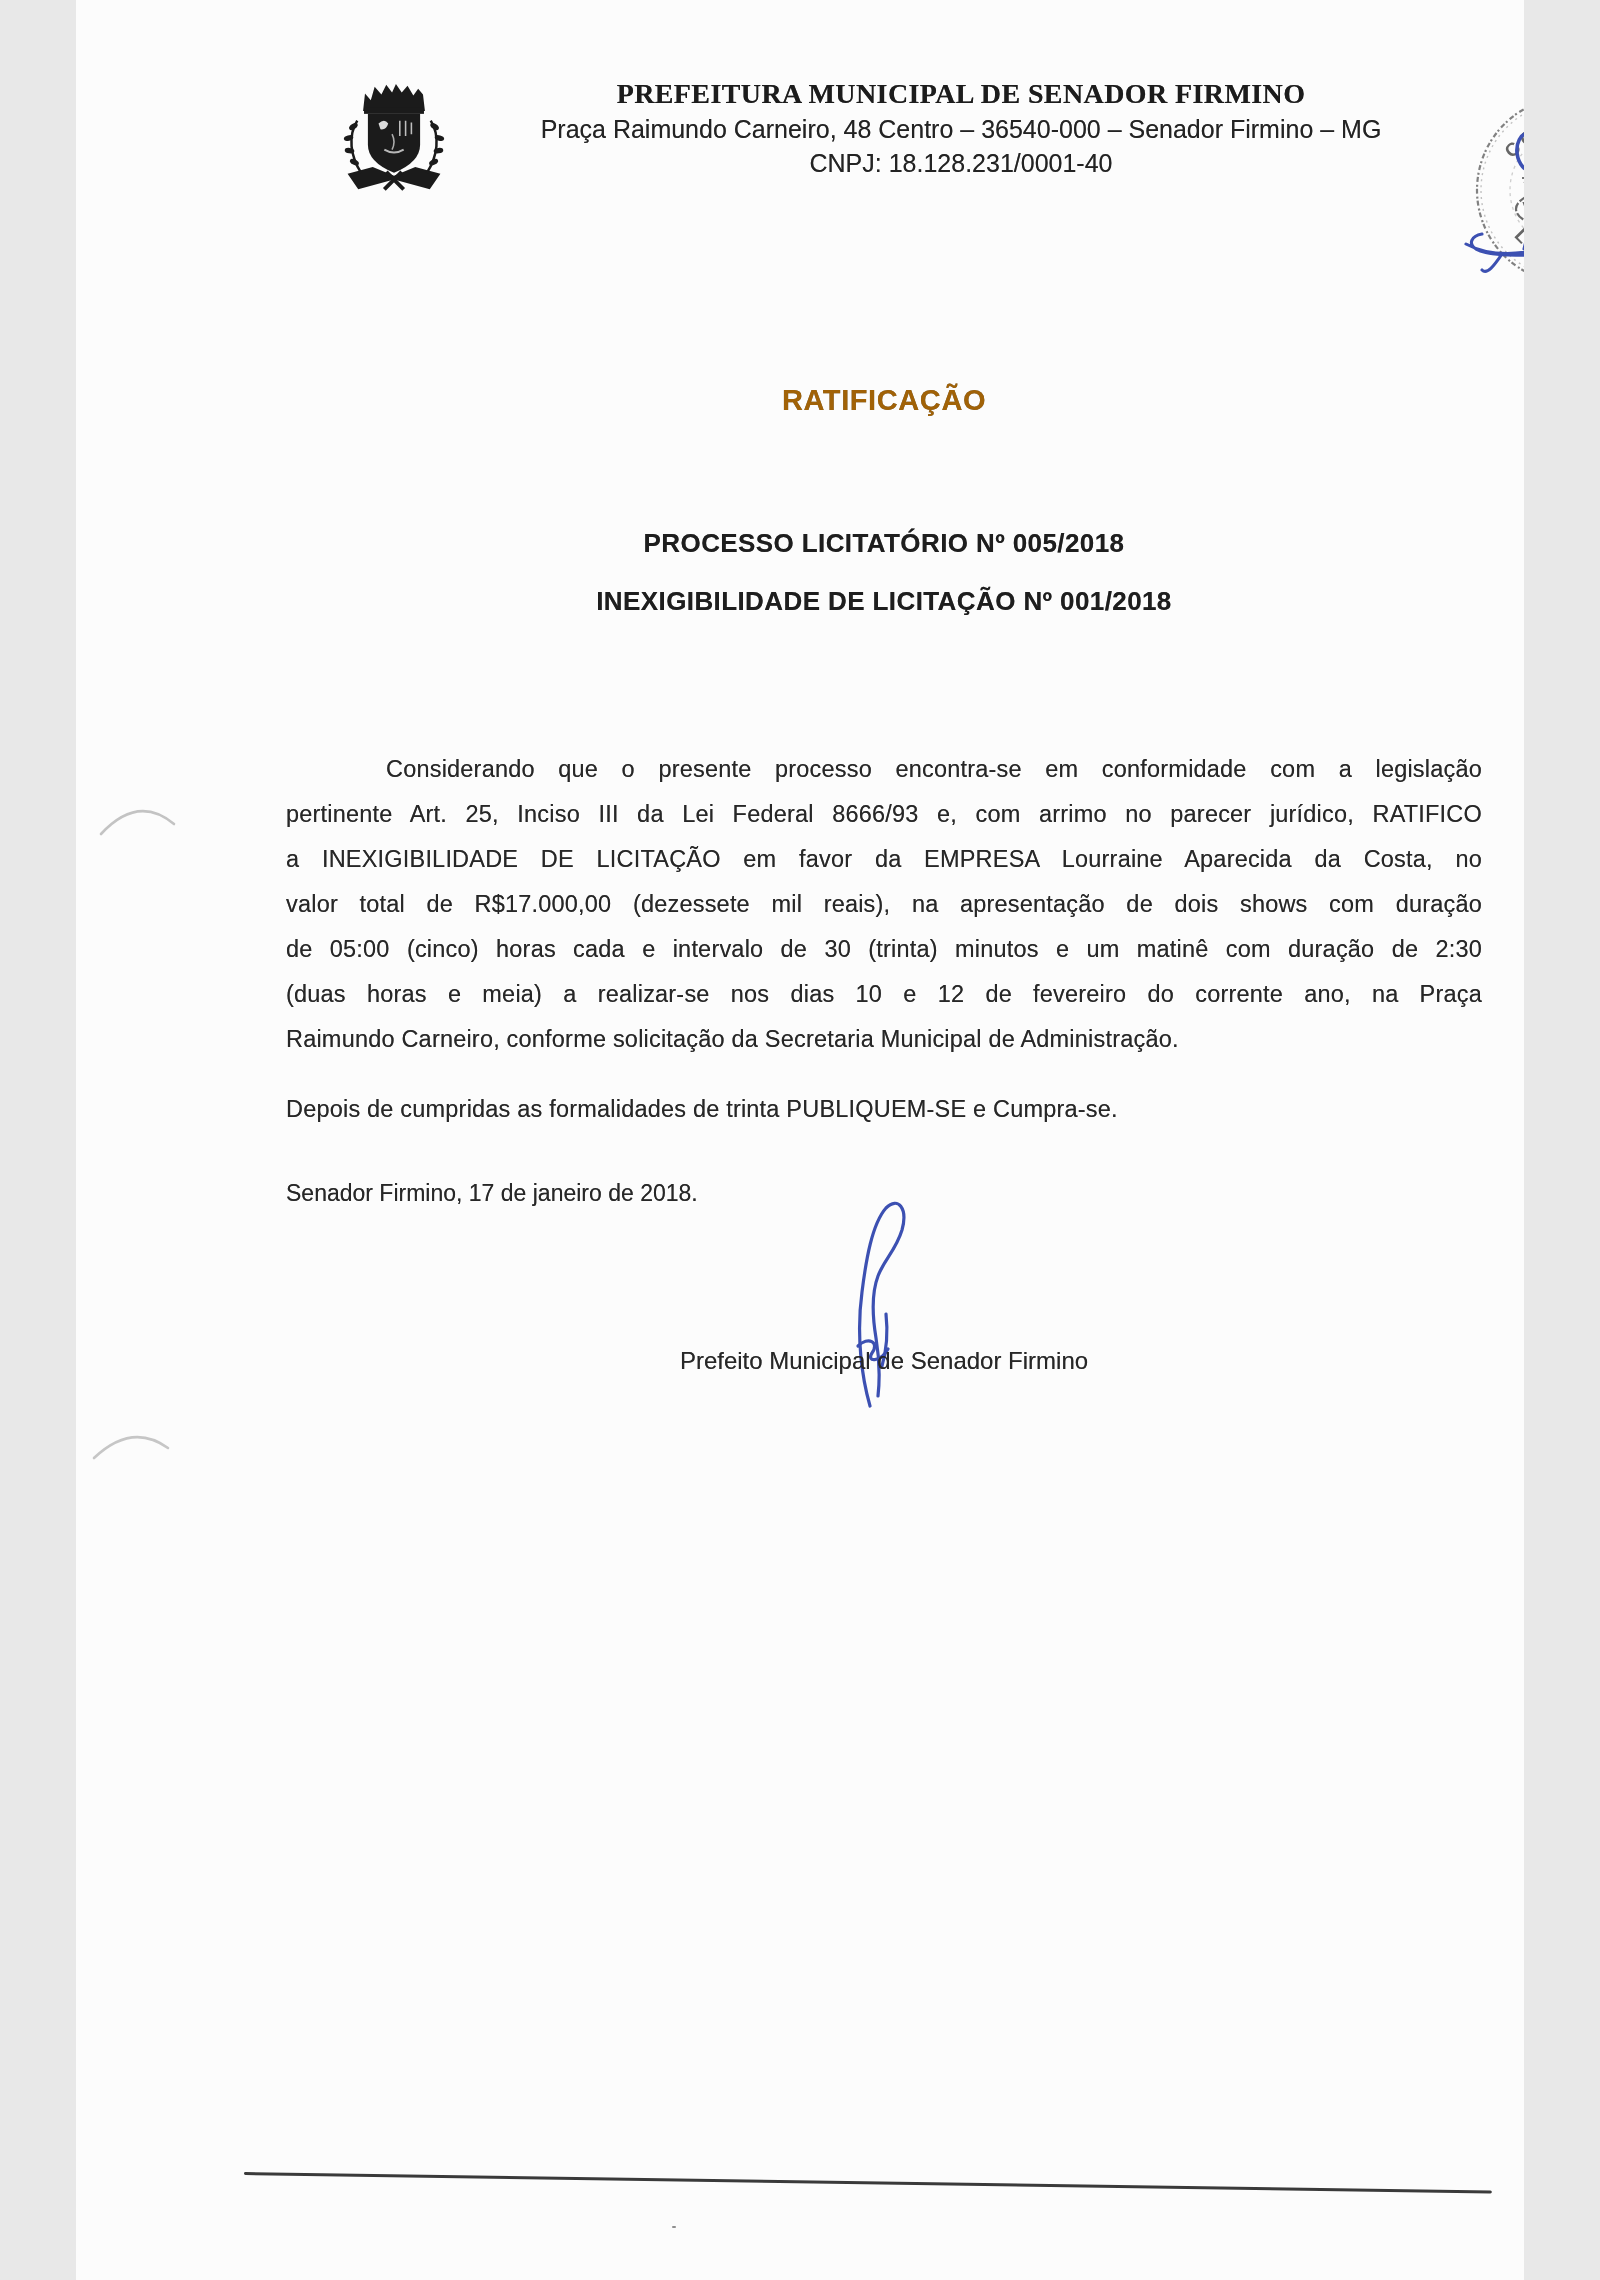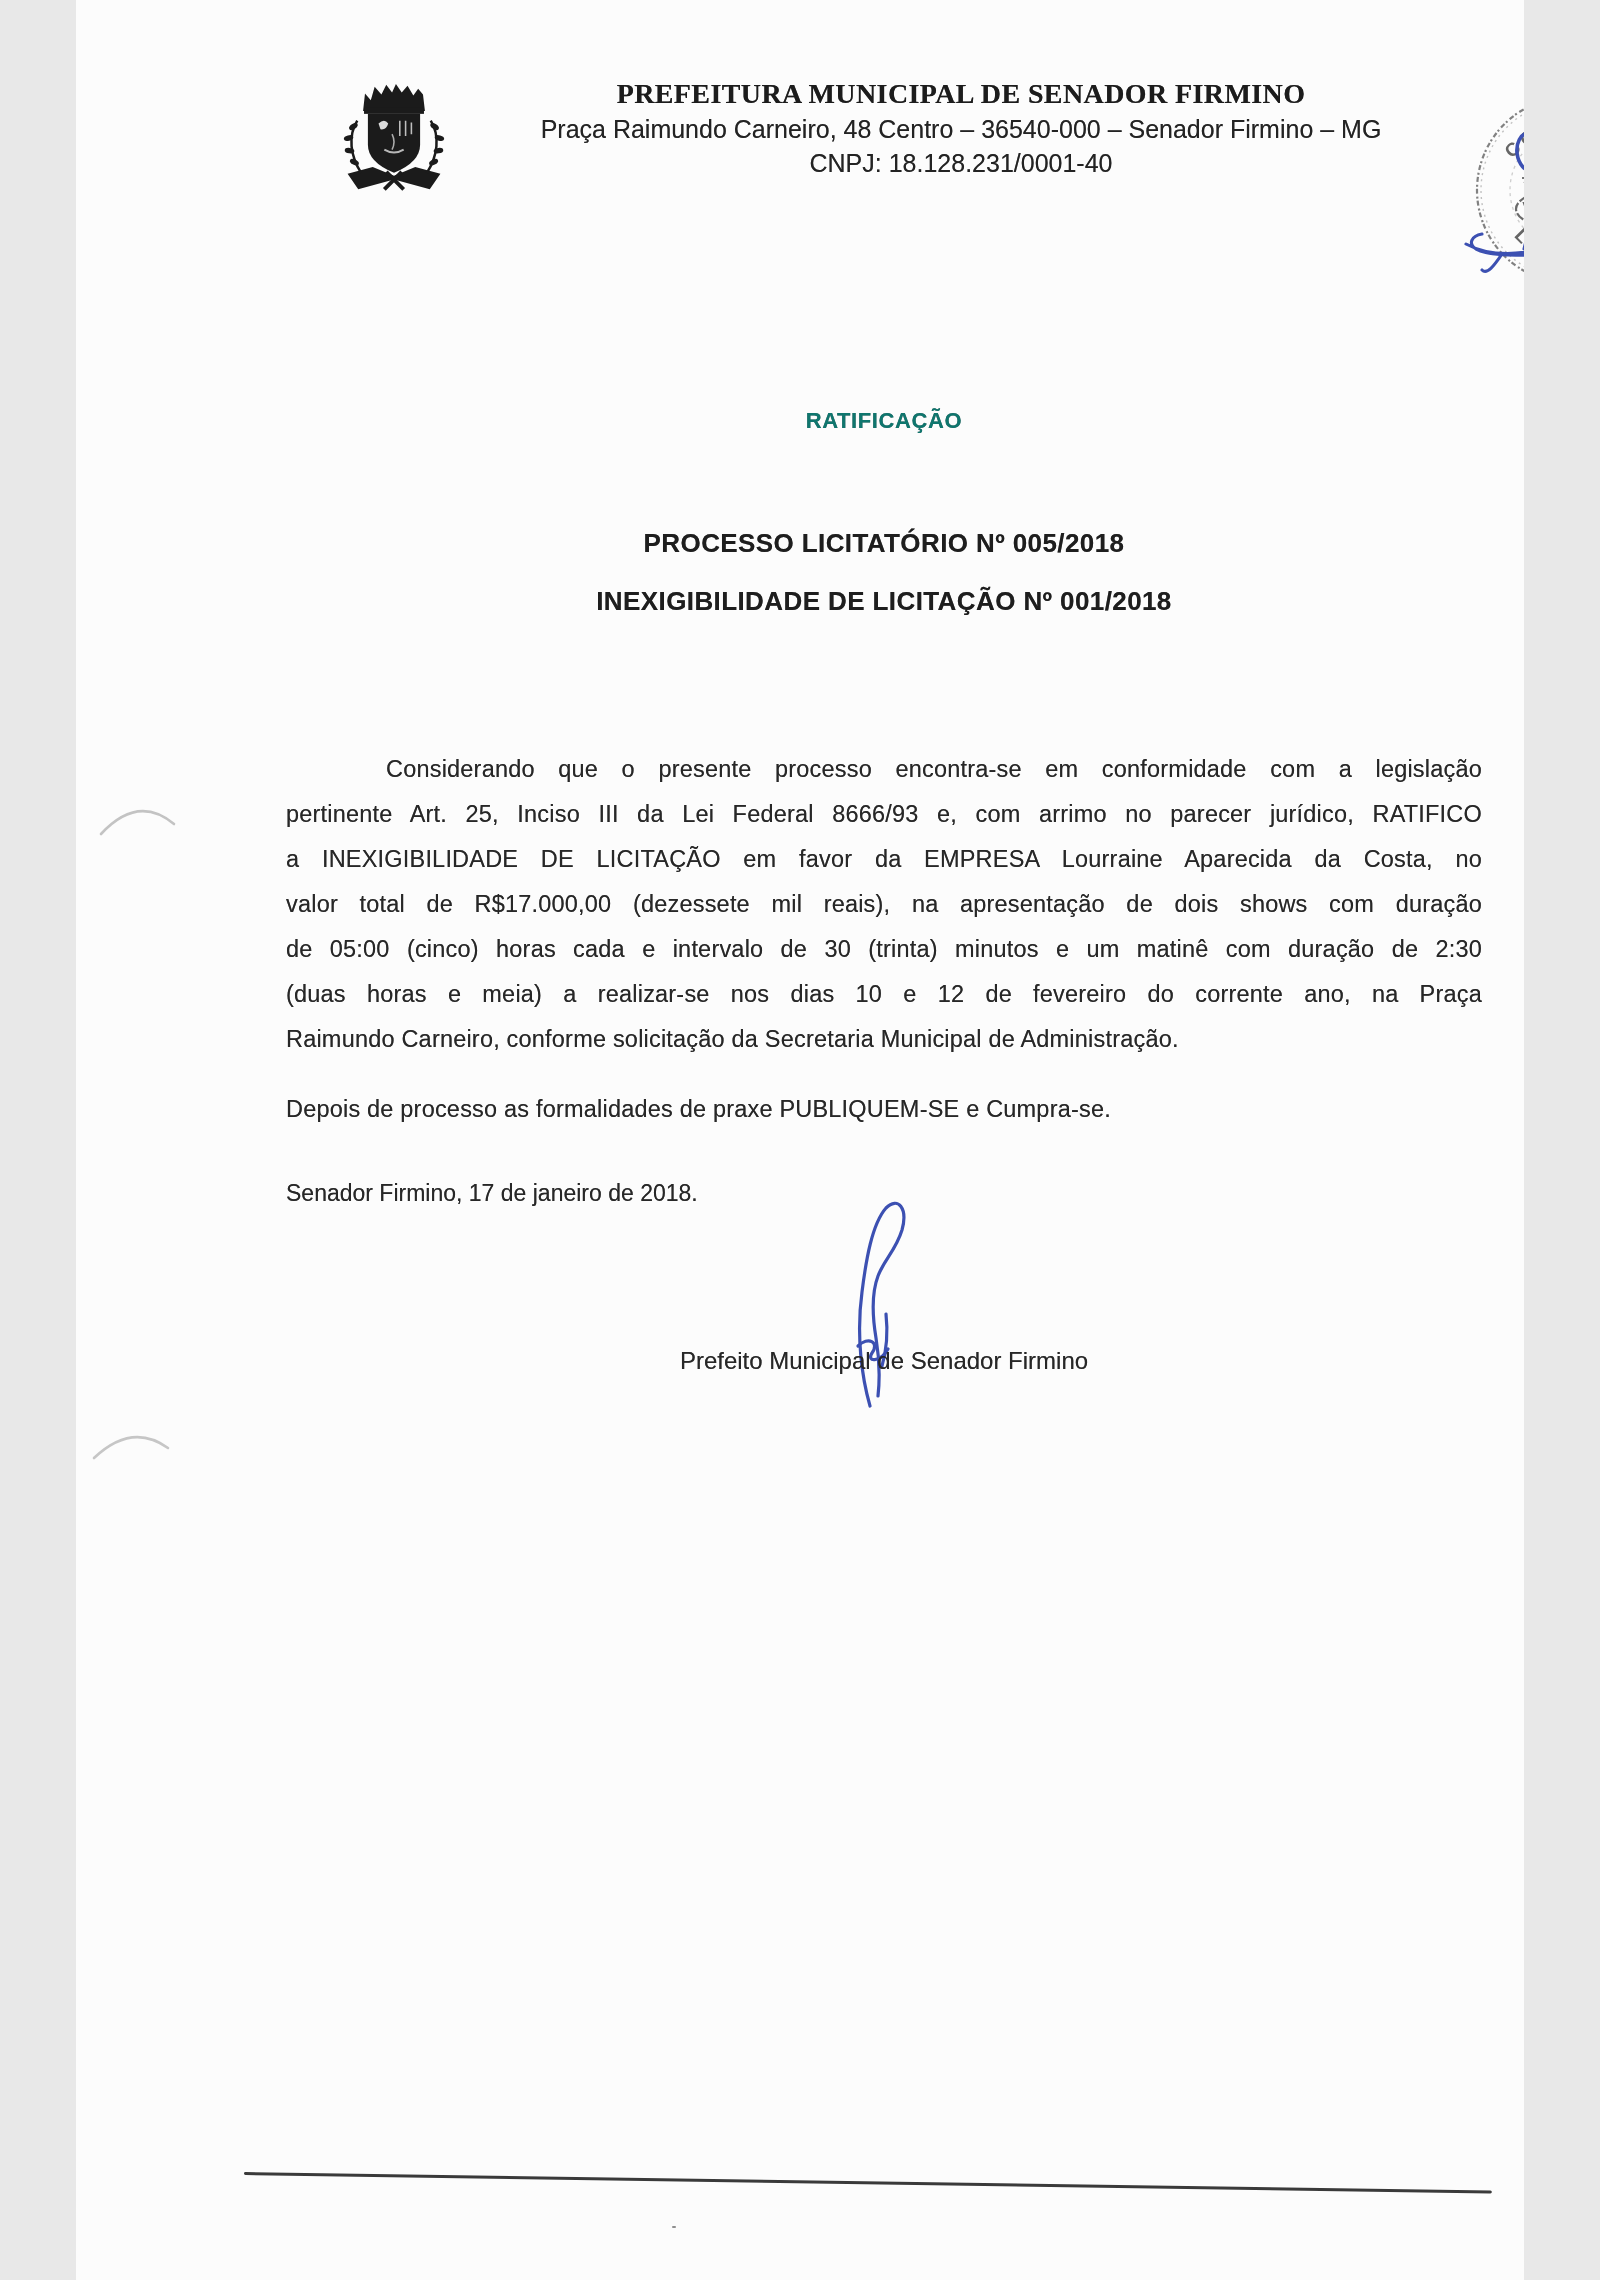--- a/index.html
+++ b/index.html
@@ -28,24 +28,24 @@
     text-shadow:0 0 0.5px rgba(0,0,0,.6);
   }
   .org-addr,.org-cnpj{
     font-size:25px;line-height:34px;
     color:#232323;
     text-shadow:0 0 0.4px rgba(0,0,0,.45);
   }
 
   
   .doc-title{
-    left:210px;top:408px;width:1196px;
+    left:210px;top:384px;width:1196px;
     text-align:center;
-    font-weight:bold;font-size:22px;
-    letter-spacing:0.6px;color:#0f766e;
+    font-weight:bold;font-size:29px;
+    letter-spacing:0.6px;color:#a16207;
     text-shadow:0 0 0.5px rgba(0,0,0,.55);
   }
   .doc-sub1{top:528px;}
   .doc-sub2{top:586px;}
   .doc-sub1,.doc-sub2{
     left:210px;width:1196px;text-align:center;
     font-weight:bold;font-size:26px;
     letter-spacing:0.4px;color:#1e1e1e;
     text-shadow:0 0 0.5px rgba(0,0,0,.55);
   }
@@ -191,21 +191,21 @@
   <div class="abs body-block">
     <div class="bline first">Considerando que o presente processo encontra-se em conformidade com a legislação</div>
     <div class="bline">pertinente Art. 25, Inciso III da Lei Federal 8666/93 e, com arrimo no parecer jurídico, RATIFICO</div>
     <div class="bline">a INEXIGIBILIDADE DE LICITAÇÃO em favor da EMPRESA Lourraine Aparecida da Costa, no</div>
     <div class="bline">valor total de R$17.000,00 (dezessete mil reais), na apresentação de dois shows com duração</div>
     <div class="bline">de 05:00 (cinco) horas cada e intervalo de 30 (trinta) minutos e um matinê com duração de 2:30</div>
     <div class="bline">(duas horas e meia) a realizar-se nos dias 10 e 12 de fevereiro do corrente ano, na Praça</div>
     <div class="bline last">Raimundo Carneiro, conforme solicitação da Secretaria Municipal de Administração.</div>
   </div>
 
-  <div class="abs p2">Depois de processo as formalidades de praxe PUBLIQUEM-SE e Cumpra-se.</div>
+  <div class="abs p2">Depois de cumpridas as formalidades de trinta PUBLIQUEM-SE e Cumpra-se.</div>
 
   <div class="abs date-line">Senador Firmino, 17 de janeiro de 2018.</div>
 
   <svg class="abs" style="left:752px;top:1196px" width="100" height="215" viewBox="0 0 100 215" aria-hidden="true">
     <g stroke="#3c50b2" stroke-width="3.2" fill="none" stroke-linecap="round">
       <path d="M42,210 C34,182 28,140 34,96 C38,64 44,28 58,12 C70,0 80,12 74,34 C68,54 56,64 50,80 C44,96 44,118 48,142 C51,160 52,182 50,200"></path>
       <path d="M30,150 C40,140 52,146 44,157 C38,166 52,167 60,153"></path>
       <path d="M58,118 C60,136 58,156 54,170"></path>
     </g>
   </svg>

